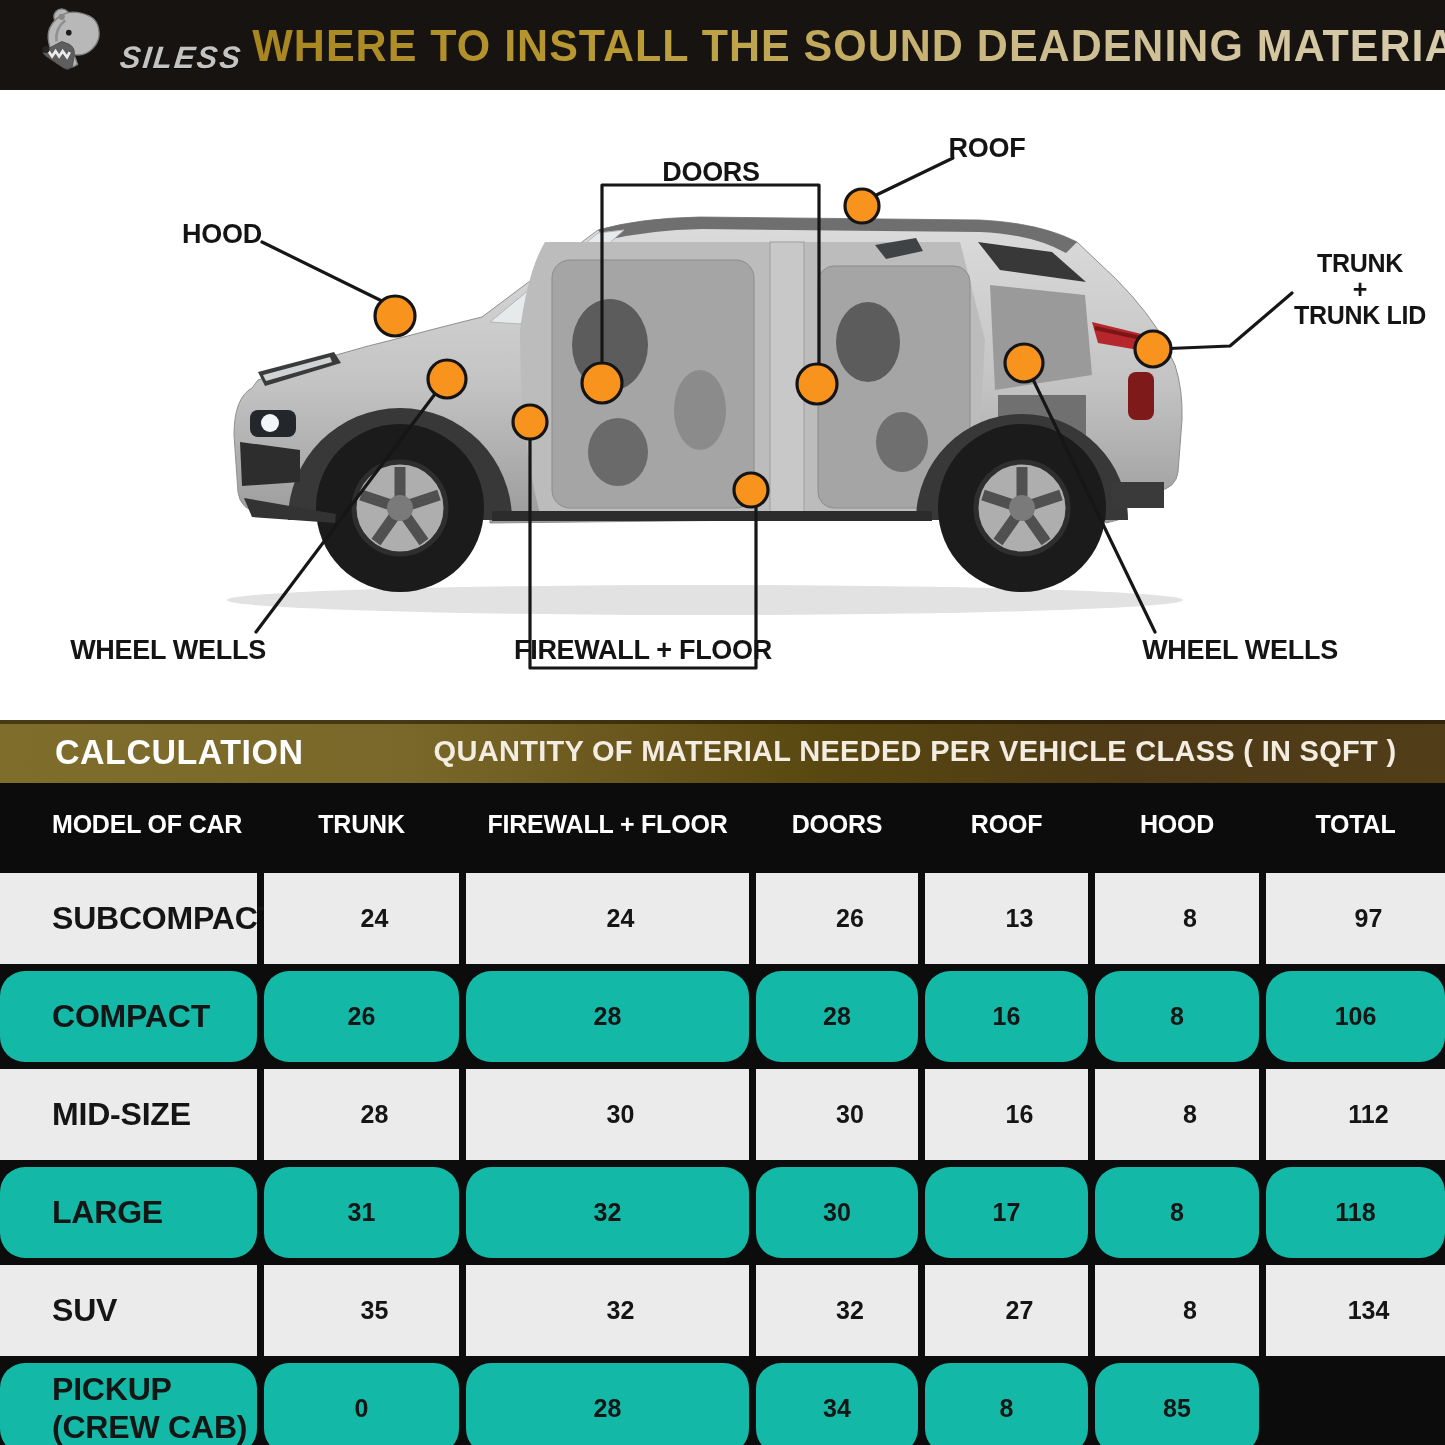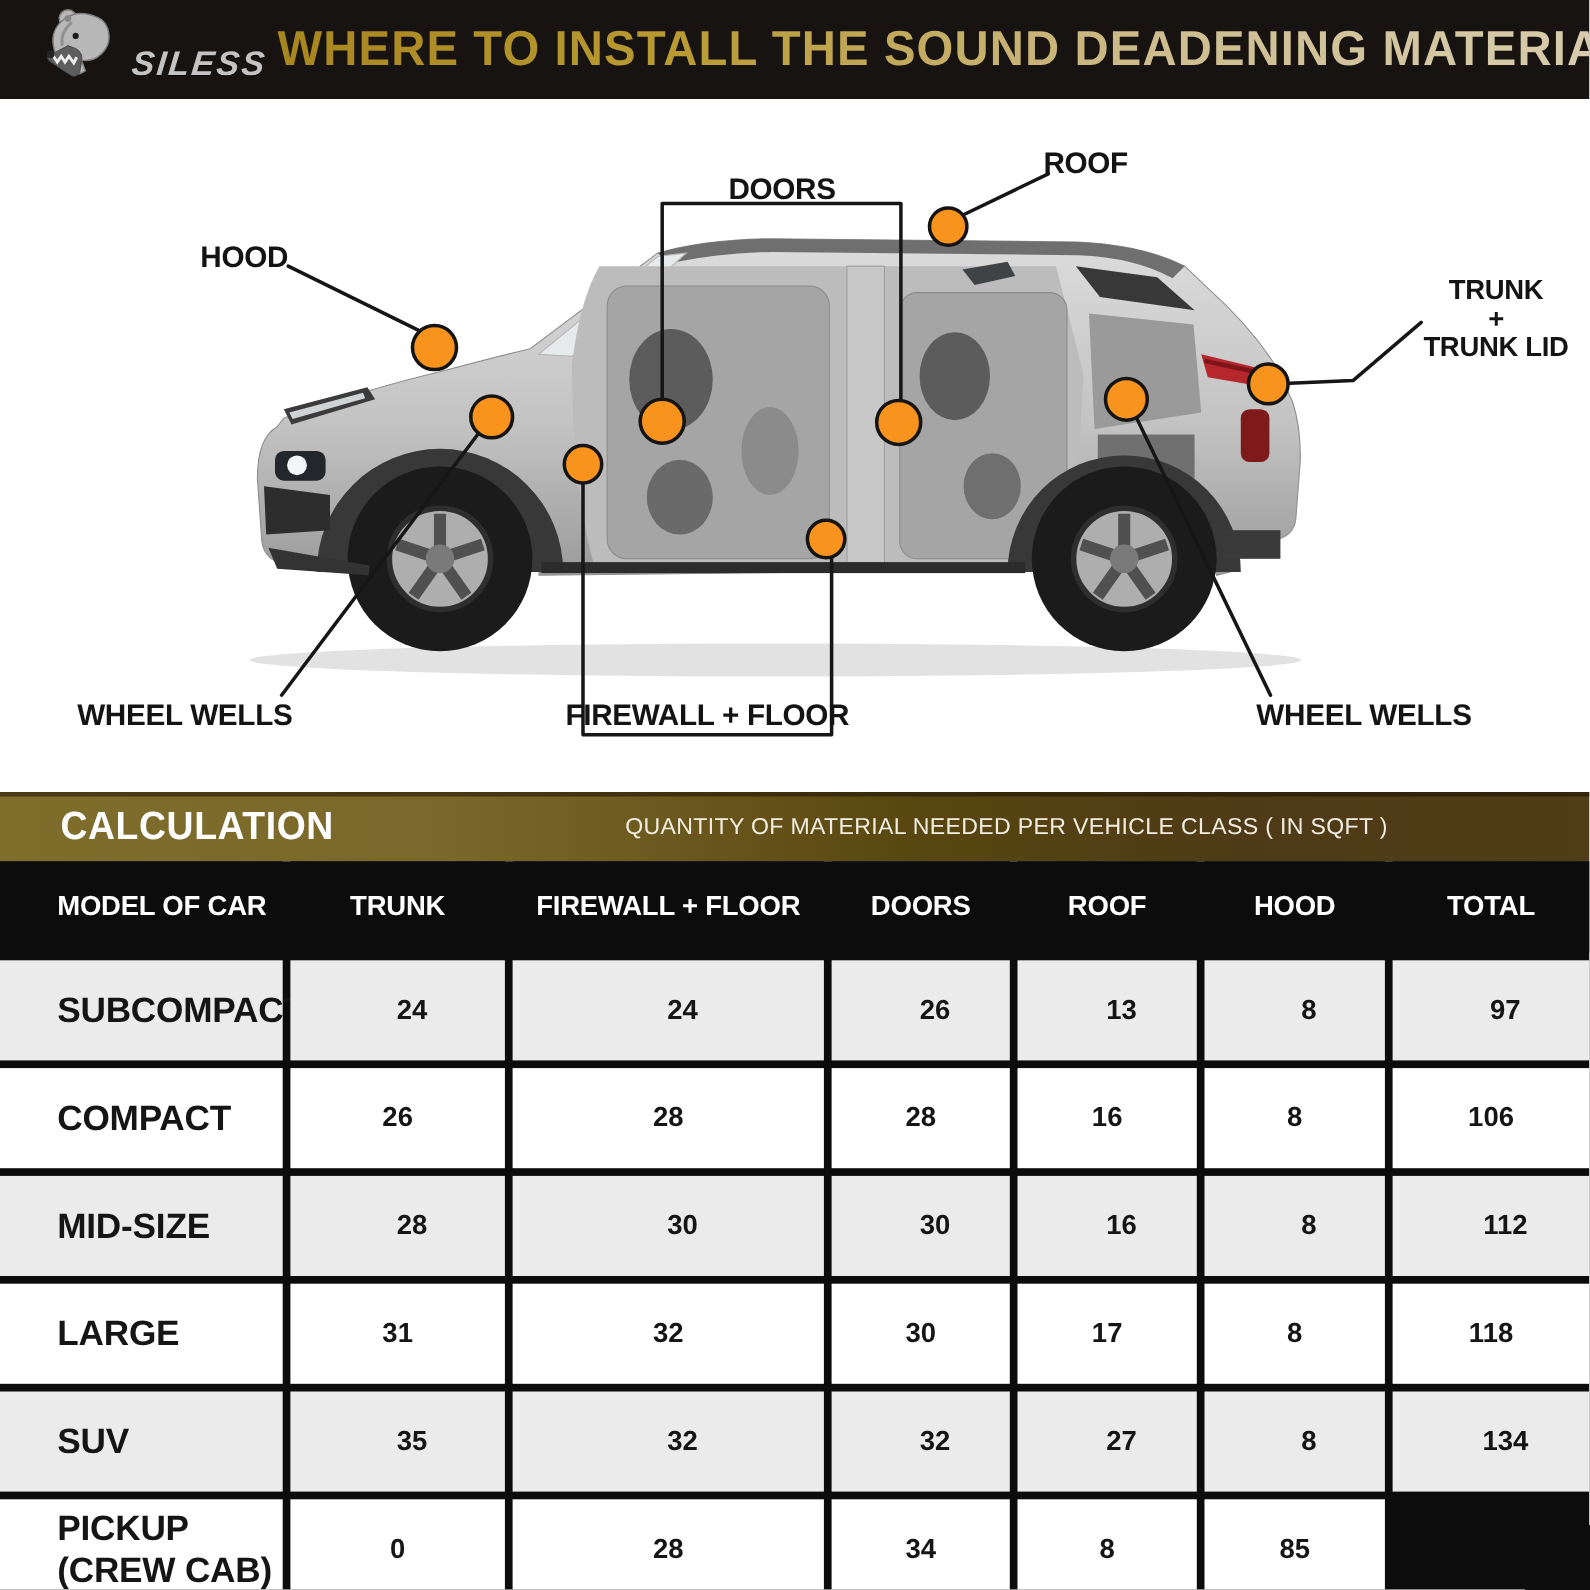--- a/index.html
+++ b/index.html
@@ -36,42 +36,42 @@
   .calc-bar{
     height:63px;display:flex;align-items:center;
     background:linear-gradient(90deg,#7f6d2c 0%,#7a682a 28%,#584610 58%,#4e3a16 78%,#513d18 100%);
     box-shadow:inset 0 4px 0 rgba(25,18,2,.55);
   }
   .calc-title{
     margin-left:55px;width:330px;color:#fdfdfd;font-weight:800;font-size:34px;
     letter-spacing:0.5px;transform:scaleY(1.05);
   }
   .calc-sub{
-    flex:1;text-align:center;color:#f3ede1;font-weight:400;font-size:21px;
+    flex:1;text-align:center;color:#f3ede1;font-weight:700;font-size:29px;
     letter-spacing:0.3px;white-space:nowrap;
   }
   
   .qty-table{
     height:672px;background:#0c0c0c;display:grid;
     grid-template-columns:257px 195px 283px 162px 163px 164px 1fr;
     grid-template-rows:83px repeat(6,91px);
     gap:7px;
   }
   .th{
     background:#0c0c0c;color:#ffffff;font-weight:800;font-size:25px;
     display:flex;align-items:center;justify-content:center;letter-spacing:-0.2px;
     white-space:nowrap;
   }
   .th.first{justify-content:flex-start;padding-left:52px;}
   .td{
     display:flex;align-items:center;justify-content:center;
     font-weight:700;font-size:25px;color:#151515;
   }
   .row-light{background:#ebebeb;padding-left:26px;}
-  .row-gray{background:#ffffff;}
+  .row-gray{background:#14b8a6;border-radius:25px;}
   .c-model{
     justify-content:flex-start;padding-left:52px;font-weight:800;font-size:32px;
     white-space:pre-line;line-height:1.18;letter-spacing:-0.2px;
   }
 </style>
 </head>
 <body>
 
 <header class="titlebar">
   <div class="logo">

